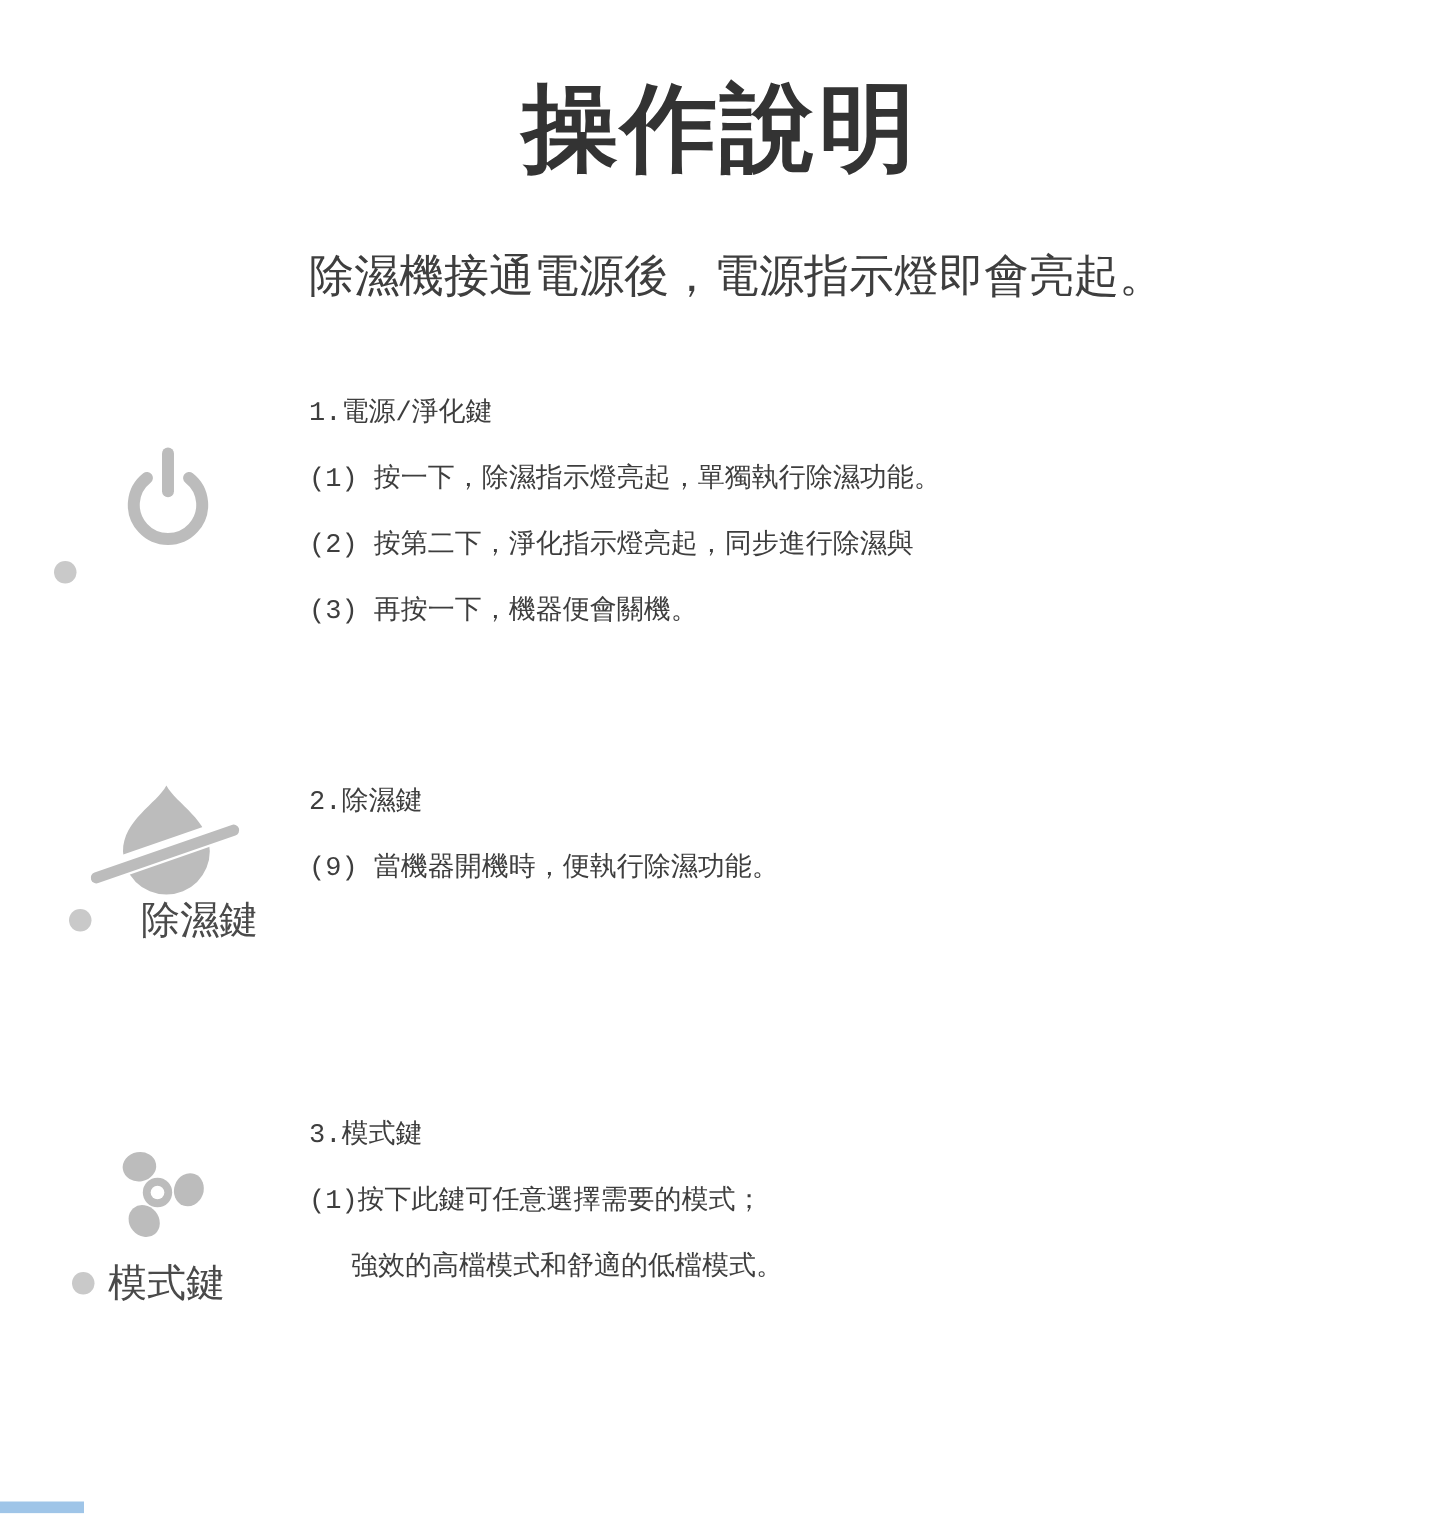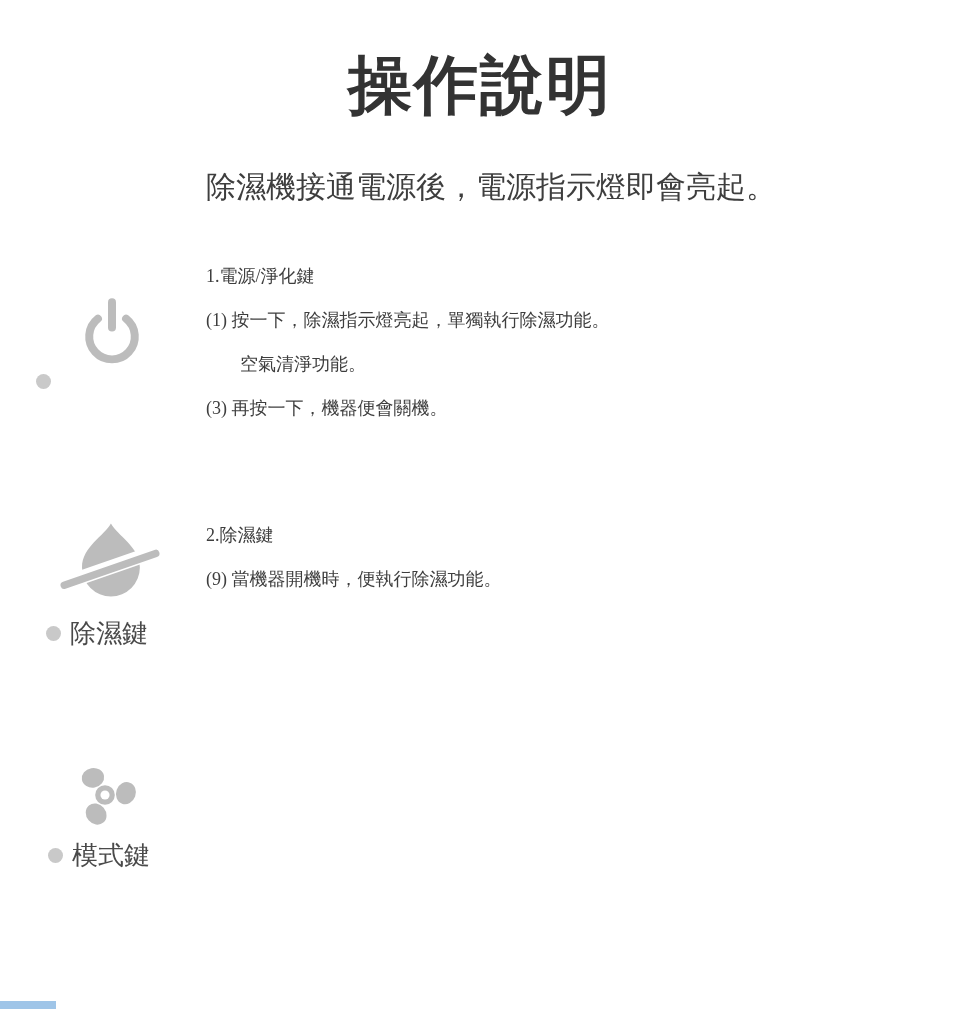--- a/index.html
+++ b/index.html
@@ -1,21 +1,21 @@
 <!DOCTYPE html>
 <html><head>
 <meta charset="utf-8">
 <style>
   html,body{margin:0;padding:0;background:#ffffff;}
   .page{
     position:relative;
     width:960px;height:1009px;
     background:#ffffff;
     overflow:hidden;
-    font-family:Liberation Serif, serif;
+    font-family:Liberation Mono, monospace;
     color:#3e3e3e;
   }
   .title{
     position:absolute;left:0;top:42px;width:960px;
     text-align:center;
     font-size:64px;font-weight:700;color:#333333;
     letter-spacing:2px;
   }
   .intro{
     position:absolute;left:206px;top:170px;
@@ -34,21 +34,21 @@
   .indent-28{padding-left:28px;}
   .icon-wrap{position:absolute;}
   .icon-power{left:74px;top:294px;width:76px;height:76px;}
   .icon-drop{left:58px;top:518px;width:104px;height:84px;}
   .icon-fan{left:70px;top:760px;width:70px;height:70px;}
   .label-row{
     position:absolute;display:flex;align-items:center;
     font-size:26px;color:#4a4a4a;white-space:nowrap;
   }
   .label1{left:36px;top:374px;}
-  .label2{left:46px;top:616px;}
+  .label2{left:46px;top:596px;gap:24px;}
   .label3{left:48px;top:838px;}
   .bullet{
     width:15px;height:15px;border-radius:50%;
     background:#c9c9c9;flex:0 0 auto;
   }
   .gap0{margin-right:3px;}
   .gap1{margin-right:9px;}
   .corner-bar{
     position:absolute;left:0;top:1001px;width:56px;height:8px;
     background:#9fc5e8;
@@ -68,21 +68,21 @@
       <path d="M68.5 32.4 A30 30 0 1 1 31.5 32.4" fill="none" stroke="#bcbcbc" stroke-width="10.5" stroke-linecap="round"></path>
       <line x1="50" y1="11" x2="50" y2="44" stroke="#bcbcbc" stroke-width="10.5" stroke-linecap="round"></line>
     </svg>
   </div>
   <div class="label-row label1">
     <span class="bullet gap0"></span>
   </div>
   <div class="textblock tb1">
     <span class="line">1.電源/淨化鍵</span>
     <span class="line">(1) 按一下，除濕指示燈亮起，單獨執行除濕功能。</span>
-    <span class="line indent-34">空氣清淨功能。</span>
+    <span class="line">(2) 按第二下，淨化指示燈亮起，同步進行除濕與</span>
     <span class="line">(3) 再按一下，機器便會關機。</span>
   </div>
 
   <div class="icon-wrap icon-drop">
     <svg viewBox="0 0 110 90" width="104" height="84" aria-hidden="true">
       <path d="M56 6 C49 19 25 31 25 53 a31 31 0 0 0 62 0 C87 31 63 19 56 6 Z" fill="#bcbcbc"></path>
       <line x1="6" y1="70" x2="104" y2="36" stroke="#ffffff" stroke-width="15"></line>
       <line x1="6" y1="72" x2="104" y2="38" stroke="#bcbcbc" stroke-width="8" stroke-linecap="round"></line>
     </svg>
   </div>
@@ -109,16 +109,21 @@
         </g>
         <circle cx="50" cy="50" r="14"></circle>
       </g>
       <circle cx="50" cy="50" r="6.5" fill="#ffffff"></circle>
     </svg>
   </div>
   <div class="label-row label3">
     <span class="bullet gap1"></span>
     <span>模式鍵</span>
   </div>
+  <div class="textblock tb3">
+    <span class="line">3.模式鍵</span>
+    <span class="line">(1)按下此鍵可任意選擇需要的模式；</span>
+    <span class="line indent-28">強效的高檔模式和舒適的低檔模式。</span>
+  </div>
 
   <div class="corner-bar"></div>
 
 </div>
 
 </body></html>

